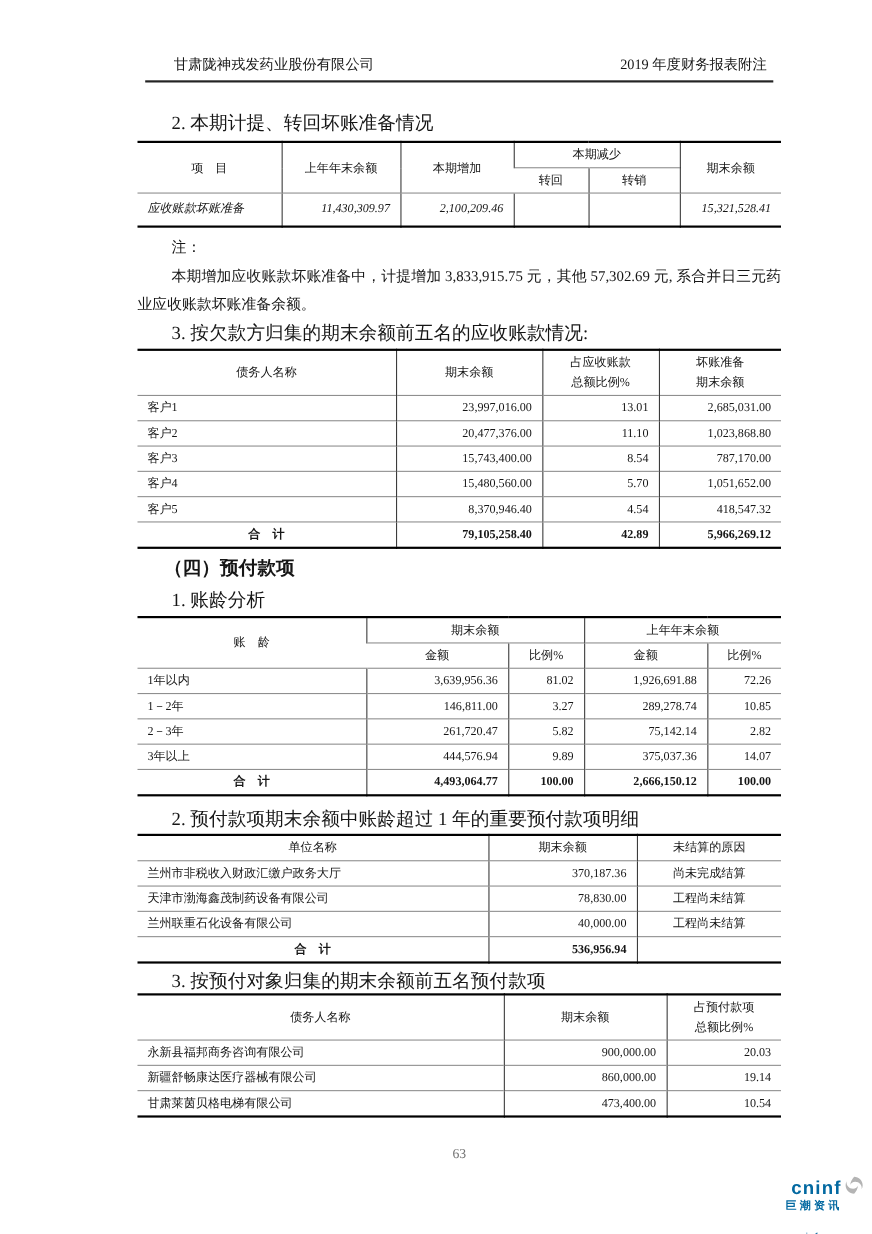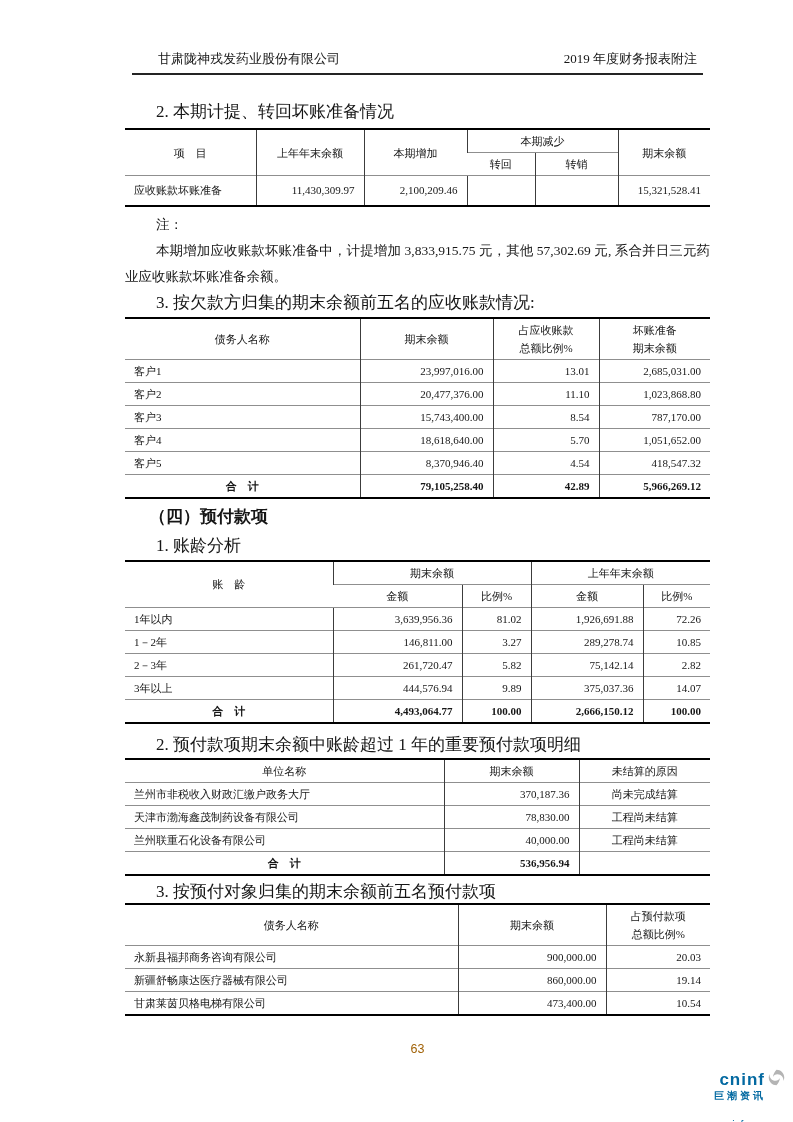--- a/index.html
+++ b/index.html
@@ -45,42 +45,42 @@
     overflow: hidden;
   }
   table.fin tr > *:first-child { border-left: none; }
   table.fin th { text-align: center; vertical-align: middle; }
   table.fin td { vertical-align: middle; }
   .pre { white-space: pre-line; }
   .num { text-align: right; }
   .ctr { text-align: center; }
   .lbl { text-align: left; }
   tr.total > td { font-weight: bold; }
-  table.t1 td.data { height: 30px; }
+  table.t1 td.data { height: 30px; font-style: italic; }
   th.two { line-height: 17px; padding-top: 4px; padding-bottom: 4px; }
 
   .mt-title1 { margin-top: 104px; }
   .mt-table1 { margin-top: 8px; }
   .mt-note   { margin-top: 10px; }
   .mt-para   { margin-top: 5px; }
   .mt-s3     { margin-top: 5px; }
   .mt-table2 { margin-top: 6px; }
   .mt-s4     { margin-top: 10px; }
   .mt-s41    { margin-top: 13px; }
   .mt-table3 { margin-top: 6px; }
   .mt-s42    { margin-top: 13px; }
   .mt-table4 { margin-top: 5px; }
   .mt-s43    { margin-top: 8px; }
   .mt-table5 { margin-top: 3px; }
 
   
   .page-number {
     position: absolute; top: 1042px; left: 125px; width: 585px;
-    text-align: center; font-size: 12.5px; color: #a16207;
-    font-family: Liberation Sans, sans-serif;
+    text-align: center; font-size: 12.5px; color: #737373;
+    font-family: Liberation Serif, serif;
   }
   .cninfo-logo {
     position: absolute; top: 1068px; right: 7px;
     color: #0369a1; text-align: right;
     font-family: "Liberation Sans", "DejaVu Sans", sans-serif;
   }
   .logo-row { display: flex; align-items: center; justify-content: flex-end; gap: 2px; }
   .logo-word { font-weight: bold; font-size: 17px; letter-spacing: 1px; line-height: 18px; }
   .logo-cn  { font-size: 10px; letter-spacing: 3px; margin: -1px 20px 0 0; line-height: 12px; font-weight: bold; }
   .logo-url { font-size: 10.5px; line-height: 13px; margin-top: 16px; }
@@ -165,21 +165,21 @@
         <td class="num">1,023,868.80</td>
       </tr>
       <tr>
         <td class="lbl">客户3</td>
         <td class="num">15,743,400.00</td>
         <td class="num">8.54</td>
         <td class="num">787,170.00</td>
       </tr>
       <tr>
         <td class="lbl">客户4</td>
-        <td class="num">18,618,640.00</td>
+        <td class="num">15,480,560.00</td>
         <td class="num">5.70</td>
         <td class="num">1,051,652.00</td>
       </tr>
       <tr>
         <td class="lbl">客户5</td>
         <td class="num">8,370,946.40</td>
         <td class="num">4.54</td>
         <td class="num">418,547.32</td>
       </tr>
       <tr class="total">

